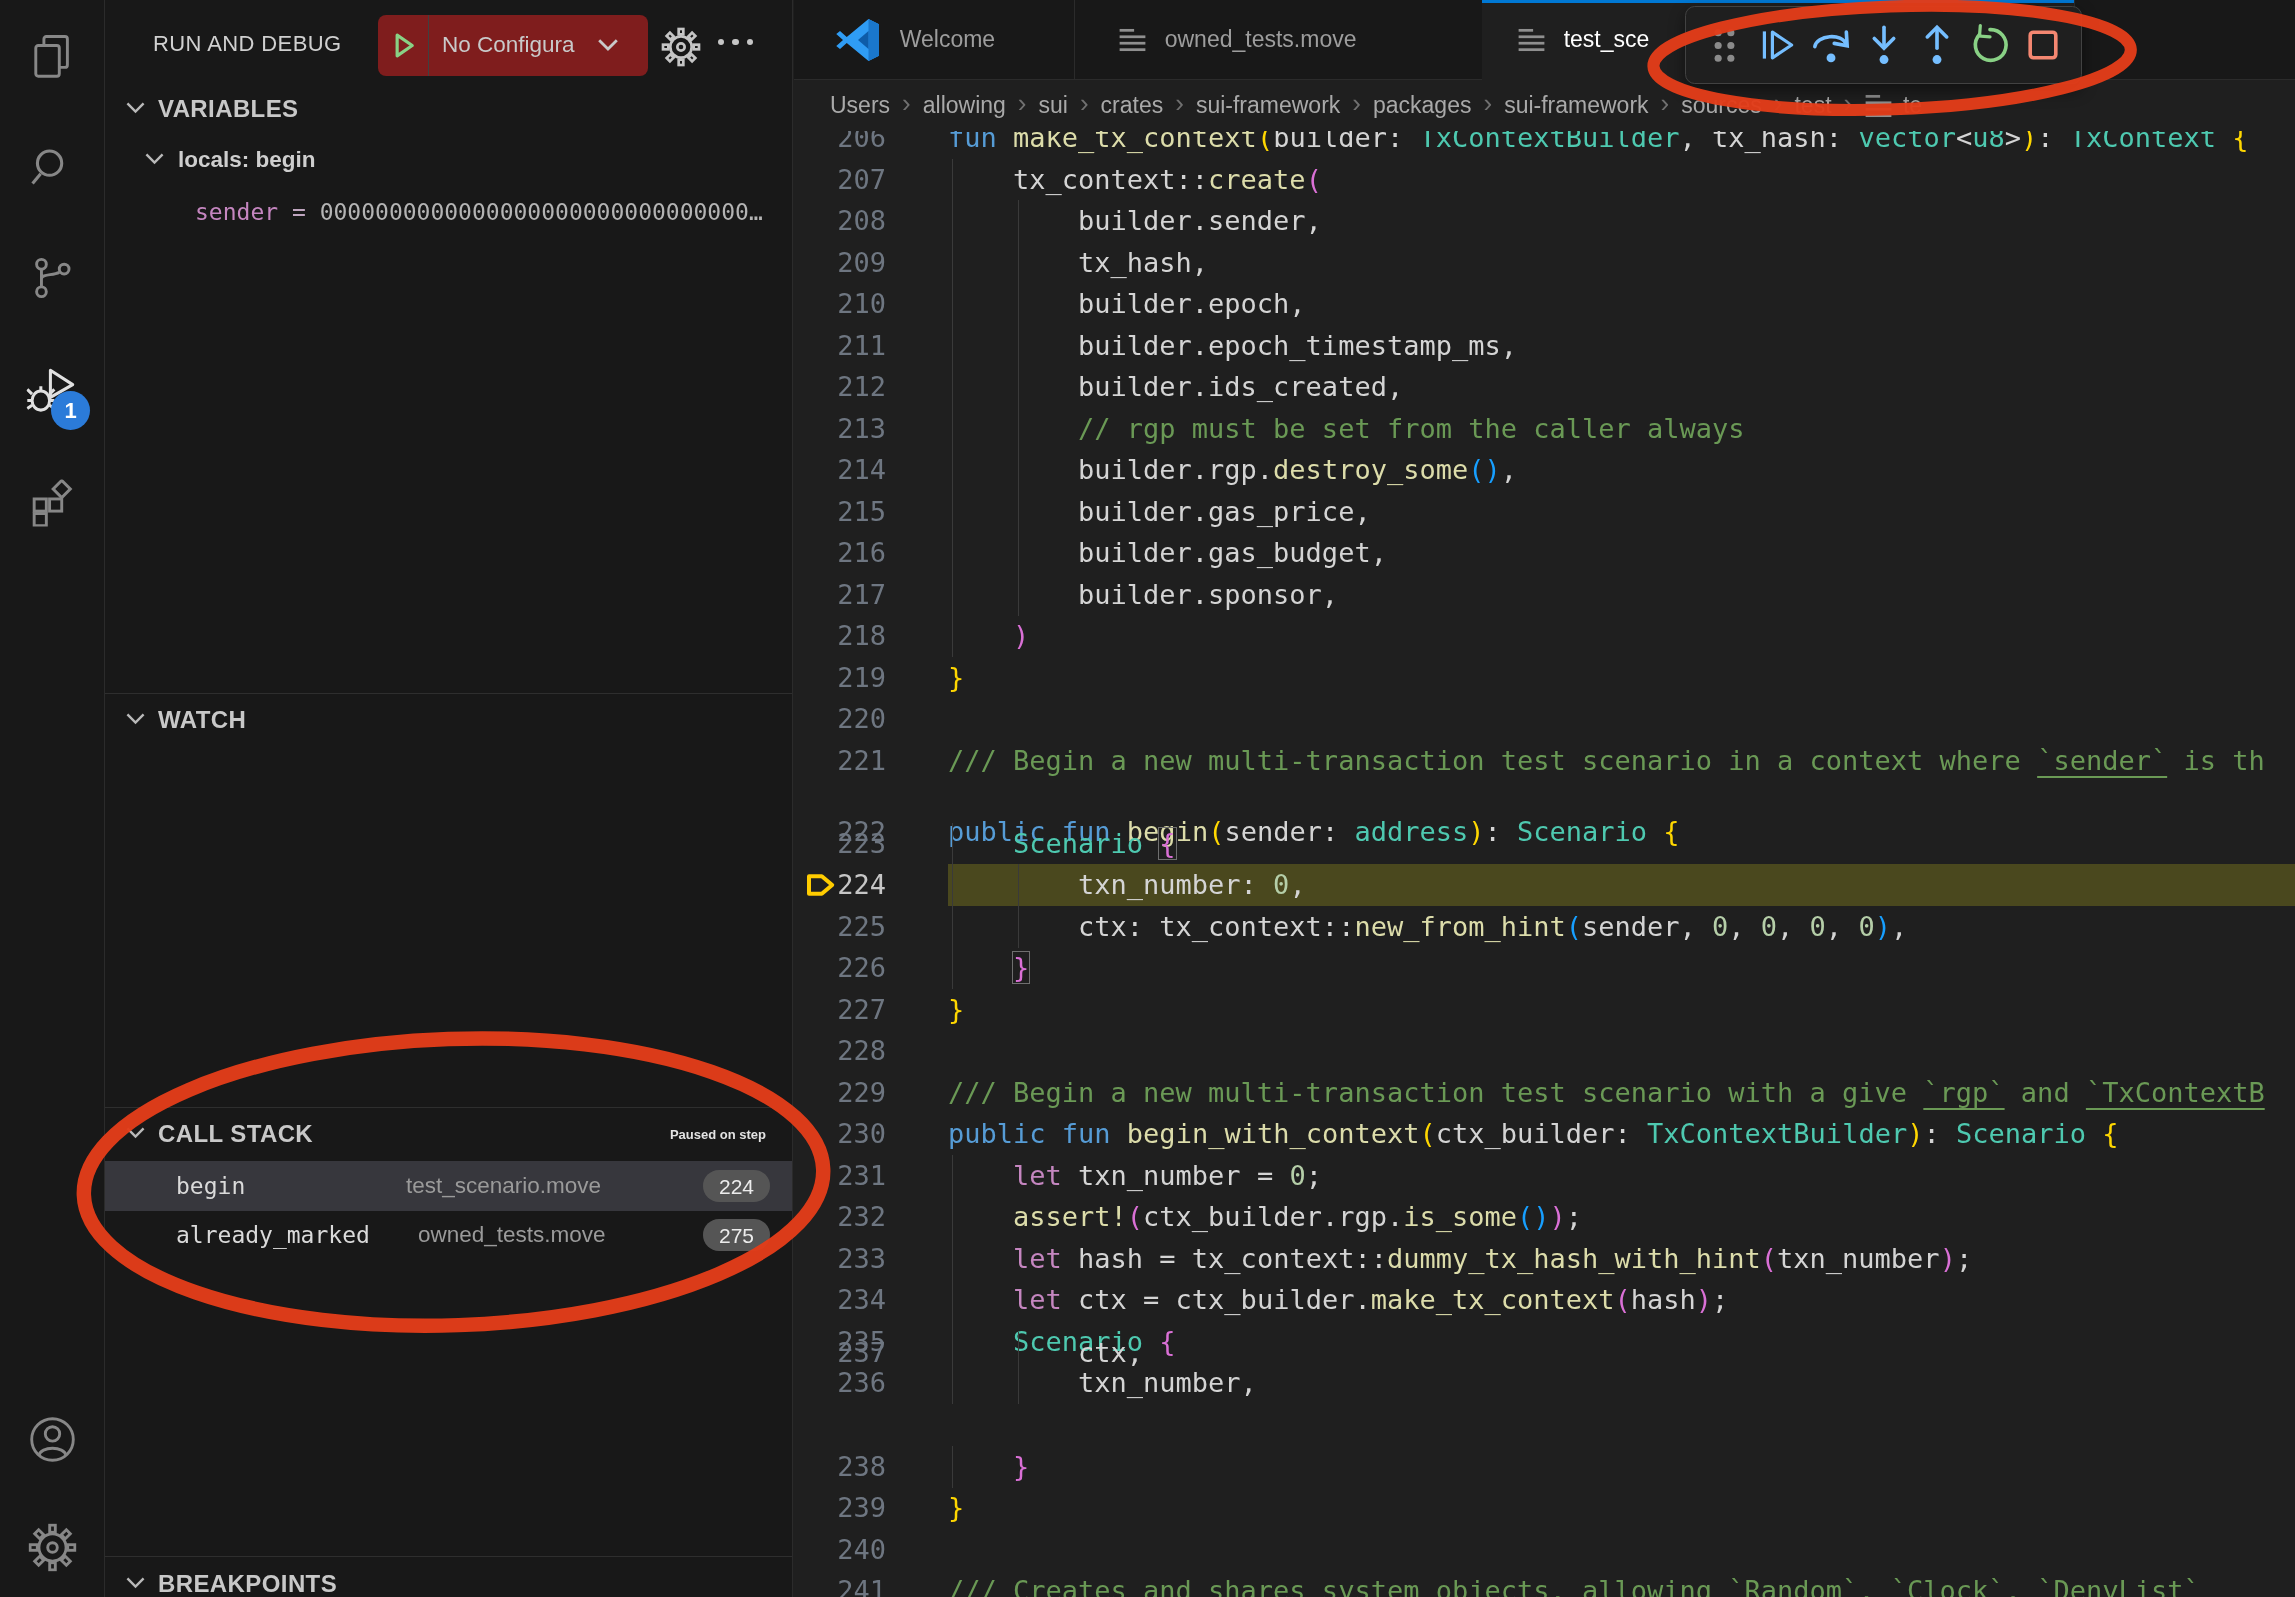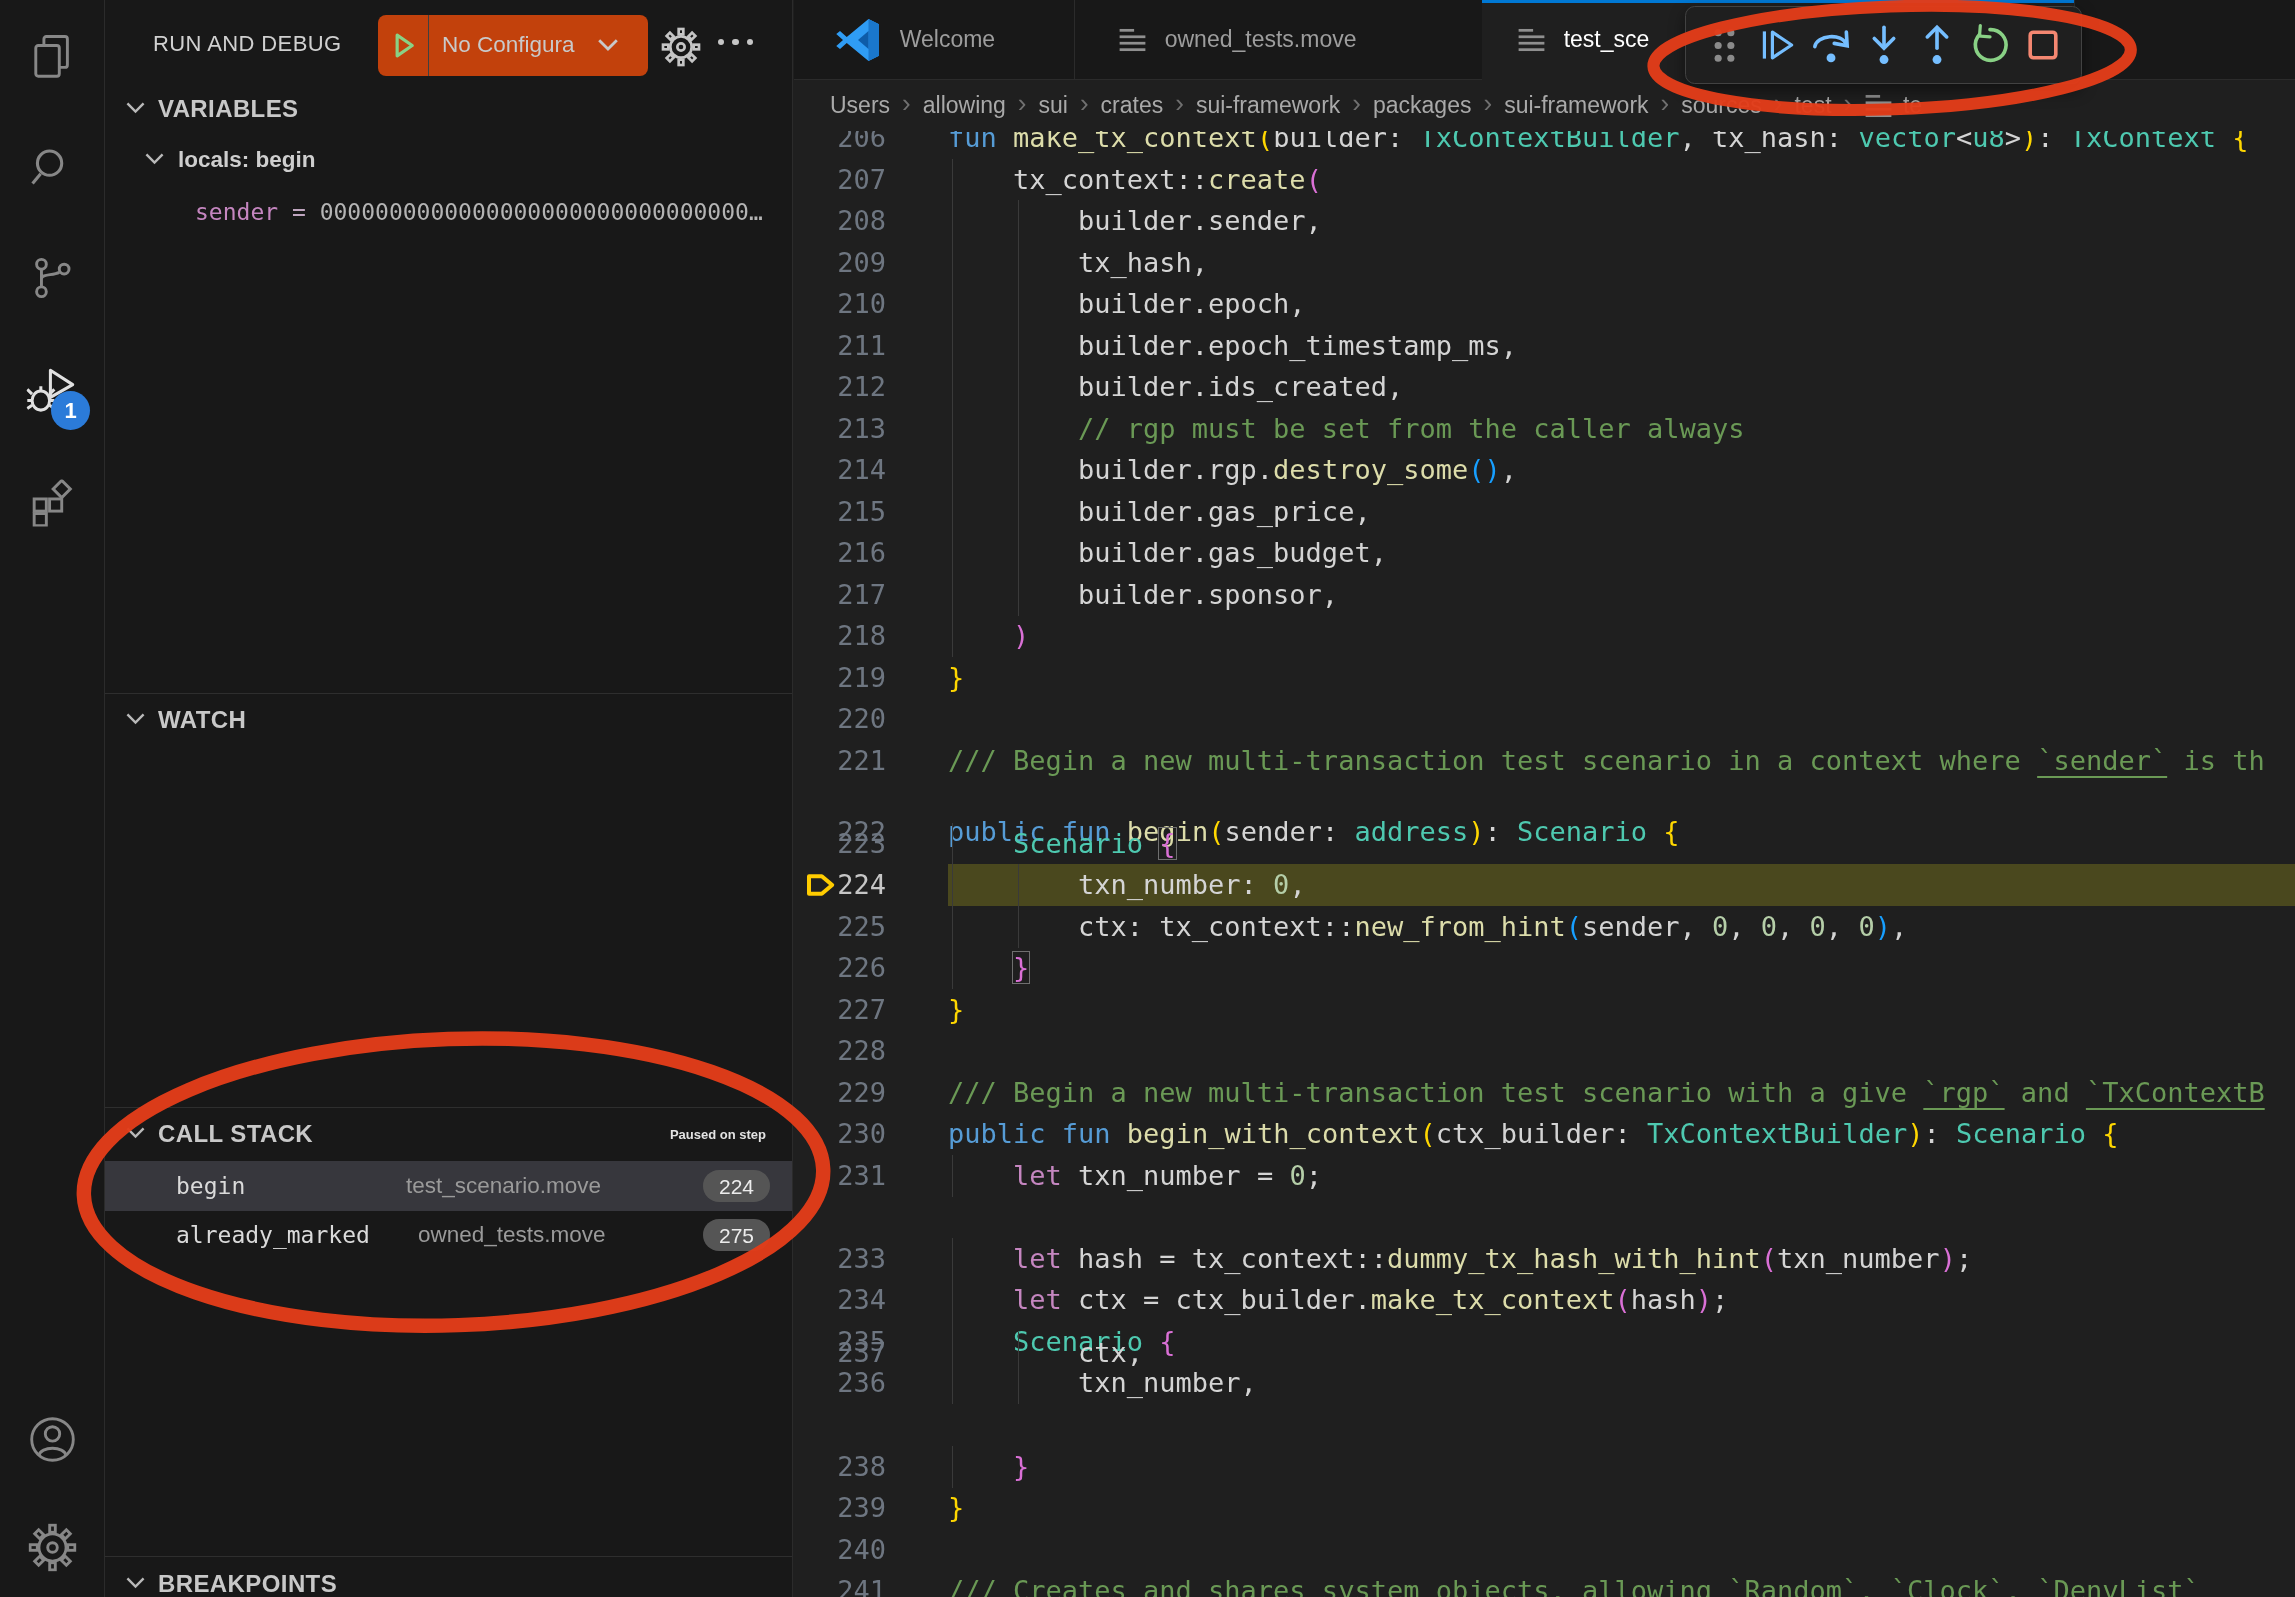--- a/index.html
+++ b/index.html
@@ -14,21 +14,21 @@
              display:flex; align-items:center; justify-content:center; }
   .ab-badge { position:absolute; left:51px; top:391px; width:39px; height:39px; border-radius:50%;
               background:#2b7bd9; color:#fff; font-size:22px; font-weight:700;
               display:flex; align-items:center; justify-content:center; z-index:2; }
 
   
   .sidebar { position:absolute; left:105px; top:0; width:688px; height:100%;
              background:#181818; border-right:0.8px solid #2b2b2b; overflow:hidden; z-index:10; }
   .sb-title { position:absolute; left:48px; top:31px; font-size:22px; color:#d0d0d0; letter-spacing:0.4px; }
   .config-picker { position:absolute; left:273px; top:14.5px; width:270px; height:61px;
-                   background:#c2410c; border-radius:8px; display:flex; align-items:center; overflow:hidden; }
+                   background:#7f1d1d; border-radius:8px; display:flex; align-items:center; overflow:hidden; }
   .config-play { width:51px; height:100%; display:flex; align-items:center; justify-content:center;
                  border-right:0.8px solid #404040; }
   .config-label { width:159px; padding-left:13px; font-size:22.5px; color:#c9c9c9;
                   white-space:nowrap; overflow:hidden; }
   .config-chev { width:40px; display:flex; align-items:center; justify-content:center; }
   .sb-gear { position:absolute; left:556px; top:26.5px; }
   .sb-more { position:absolute; left:613px; top:39px; display:flex; gap:8px; }
   .sb-more i { width:6.4px; height:6.4px; border-radius:50%; background:#c5c5c5; }
 
   .sep { position:absolute; left:0; width:100%; height:0.8px; background:#2e2e2e; }
@@ -411,20 +411,25 @@
       </div>
       <div class="code-row" style="top: 1113px;">
         <div class="gut-num">230</div>
         <div class="code-text"><span class="tok-k">public</span><span class="tok-p"> </span><span class="tok-k">fun</span><span class="tok-p"> </span><span class="tok-f">begin_with_context</span><span class="tok-b1">(</span><span class="tok-p">ctx_builder: </span><span class="tok-t">TxContextBuilder</span><span class="tok-b1">)</span><span class="tok-p">: </span><span class="tok-t">Scenario</span><span class="tok-p"> </span><span class="tok-b1">{</span></div>
       </div>
       <div class="code-row" style="top: 1155px;">
         <div class="iguide" style="left: 158px;"></div>
         <div class="gut-num">231</div>
         <div class="code-text"><span class="tok-p">    </span><span class="tok-c">let</span><span class="tok-p"> txn_number = </span><span class="tok-n">0</span><span class="tok-p">;</span></div>
       </div>
+      <div class="code-row" style="top: 1196px;">
+        <div class="iguide" style="left: 158px;"></div>
+        <div class="gut-num">232</div>
+        <div class="code-text"><span class="tok-p">    </span><span class="tok-f">assert!</span><span class="tok-b2">(</span><span class="tok-p">ctx_builder.rgp.</span><span class="tok-f">is_some</span><span class="tok-b3">()</span><span class="tok-b2">)</span><span class="tok-p">;</span></div>
+      </div>
       <div class="code-row" style="top: 1238px;">
         <div class="iguide" style="left: 158px;"></div>
         <div class="gut-num">233</div>
         <div class="code-text"><span class="tok-p">    </span><span class="tok-c">let</span><span class="tok-p"> hash = tx_context::</span><span class="tok-f">dummy_tx_hash_with_hint</span><span class="tok-b2">(</span><span class="tok-p">txn_number</span><span class="tok-b2">)</span><span class="tok-p">;</span></div>
       </div>
       <div class="code-row" style="top: 1279px;">
         <div class="iguide" style="left: 158px;"></div>
         <div class="gut-num">234</div>
         <div class="code-text"><span class="tok-p">    </span><span class="tok-c">let</span><span class="tok-p"> ctx = ctx_builder.</span><span class="tok-f">make_tx_context</span><span class="tok-b2">(</span><span class="tok-p">hash</span><span class="tok-b2">)</span><span class="tok-p">;</span></div>
       </div>

